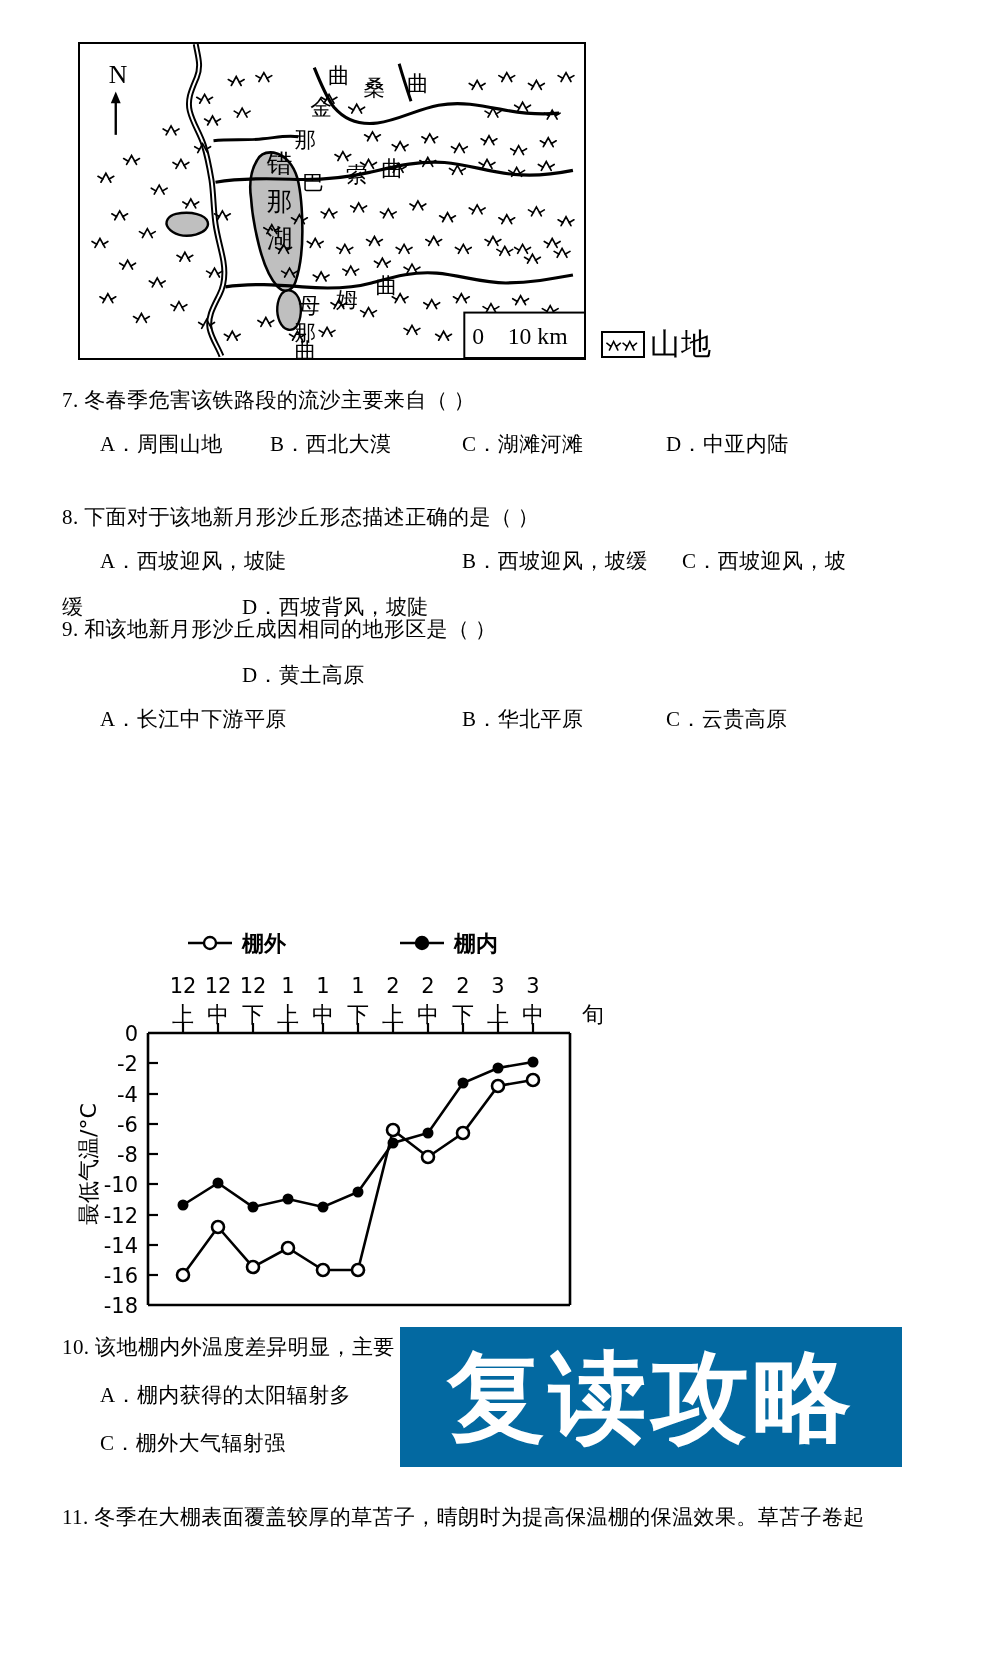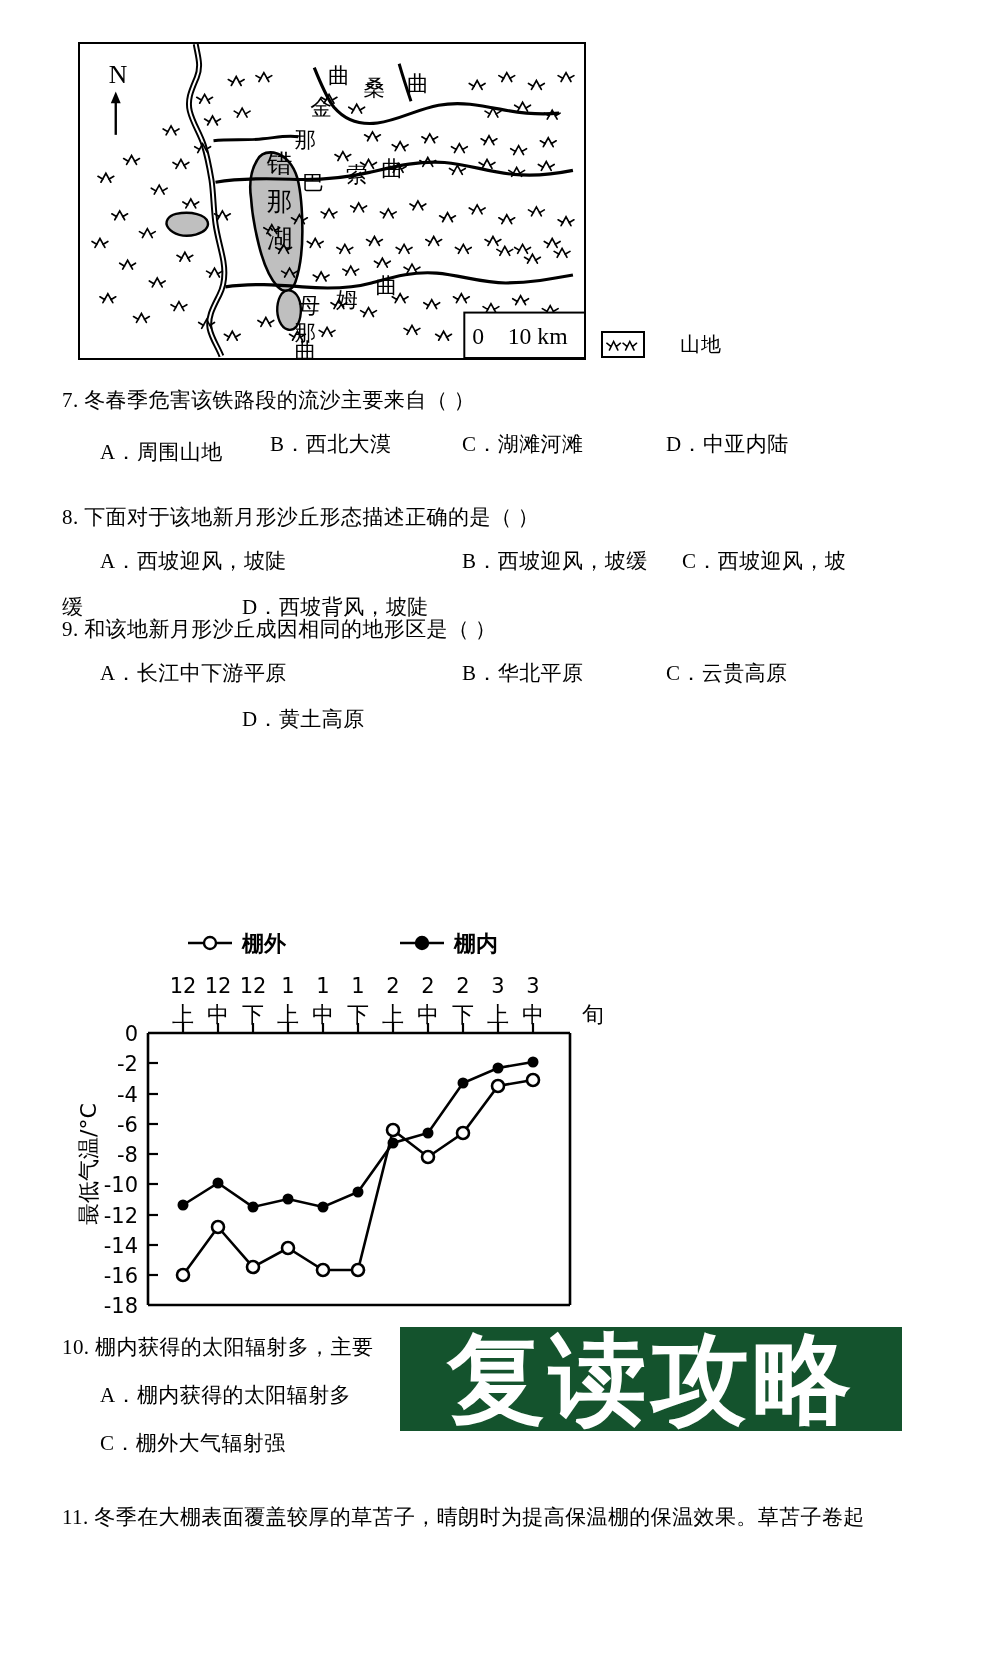--- a/index.html
+++ b/index.html
@@ -30,24 +30,24 @@
     position: absolute;
     left: 601px;
     top: 331px;
     width: 44px;
     height: 27px;
     border: 2px solid #000;
     background: #fff;
   }
   .legend-label {
     position: absolute;
-    left: 680px;
+    left: 650px;
     top: 330px;
     font-family: "DejaVu Sans", sans-serif;
-    font-size: 20px;
+    font-size: 30px;
     line-height: 28px;
     letter-spacing: 1px;
   }
 
   
   .q-block { position: absolute; width: 880px; left: 62px; }
   .q-stem {
     font-size: 21px;
     line-height: 34px;
     letter-spacing: 0.4px;
@@ -82,22 +82,22 @@
     height: 400px;
   }
   .chart-svg { display: block; width: 100%; height: 100%; }
 
   
   .watermark {
     position: absolute;
     left: 400px;
     top: 1327px;
     width: 502px;
-    height: 104px;
-    background: #14532d;
+    height: 140px;
+    background: #0369a1;
     display: flex;
     align-items: center;
     justify-content: center;
     z-index: 50;
   }
   .watermark span {
     font-family: "DejaVu Sans", sans-serif;
     font-weight: bold;
     font-size: 98px;
     color: #ffffff;
@@ -284,21 +284,21 @@
   </svg>
 </div>
 <div class="legend-label">山地</div>
 
 <div class="q-block" style="top:383px;">
   <div class="q-stem">
     <span>7.</span>
     <span>冬春季危害该铁路段的流沙主要来自（  ）</span>
   </div>
   <div class="q-opts">
-    <span class="opt" style="left:38px;margin-top:8px;">
+    <span class="opt" style="left:38px;">
       <span>A．</span><span>周围山地</span>
     </span>
     <span class="opt" style="left:208px;">
       <span>B．</span><span>西北大漠</span>
     </span>
     <span class="opt" style="left:400px;">
       <span>C．</span><span>湖滩河滩</span>
     </span>
     <span class="opt" style="left:604px;">
       <span>D．</span><span>中亚内陆</span>
@@ -328,34 +328,34 @@
       <span>D．</span><span>西坡背风，坡陡</span>
     </span>
   </div>
 </div>
 
 <div class="q-block" style="top:612px;">
   <div class="q-stem">
     <span>9.</span>
     <span>和该地新月形沙丘成因相同的地形区是（  ）</span>
   </div>
+  <div class="q-opts" style="margin-top:12px;">
+    <span class="opt" style="left:180px;">
+      <span>D．</span><span>黄土高原</span>
+    </span>
+  </div>
   <div class="q-opts">
     <span class="opt" style="left:38px;">
       <span>A．</span><span>长江中下游平原</span>
     </span>
     <span class="opt" style="left:400px;">
       <span>B．</span><span>华北平原</span>
     </span>
     <span class="opt" style="left:604px;">
       <span>C．</span><span>云贵高原</span>
-    </span>
-  </div>
-  <div class="q-opts" style="margin-top:12px;">
-    <span class="opt" style="left:180px;">
-      <span>D．</span><span>黄土高原</span>
     </span>
   </div>
 </div>
 
 <div class="passage" style="top:790px;">
 </div>
 
 <div class="chart-wrap">
   <svg class="chart-svg" viewBox="0 0 560 400">
 
@@ -471,21 +471,21 @@
       <circle cx="393" cy="208" r="6" fill="#fff" stroke="#000" stroke-width="2.6"></circle>
       <circle cx="428" cy="161" r="6" fill="#fff" stroke="#000" stroke-width="2.6"></circle>
       <circle cx="463" cy="155" r="6" fill="#fff" stroke="#000" stroke-width="2.6"></circle>
     </g>
   </svg>
 </div>
 
 <div class="q-block" style="top:1330px;">
   <div class="q-stem">
     <span>10.</span>
-    <span>棚内获得的太阳辐射多，主要</span>
+    <span>该地棚内外温度差异明显，主要</span>
   </div>
   <div class="q-opts" style="margin-top:14px;">
     <span class="opt" style="left:38px;">
       <span>A．</span><span>棚内获得的太阳辐射多</span>
     </span>
   </div>
   <div class="q-opts" style="margin-top:14px;">
     <span class="opt" style="left:38px;">
       <span>C．</span><span>棚外大气辐射强</span>
     </span>

